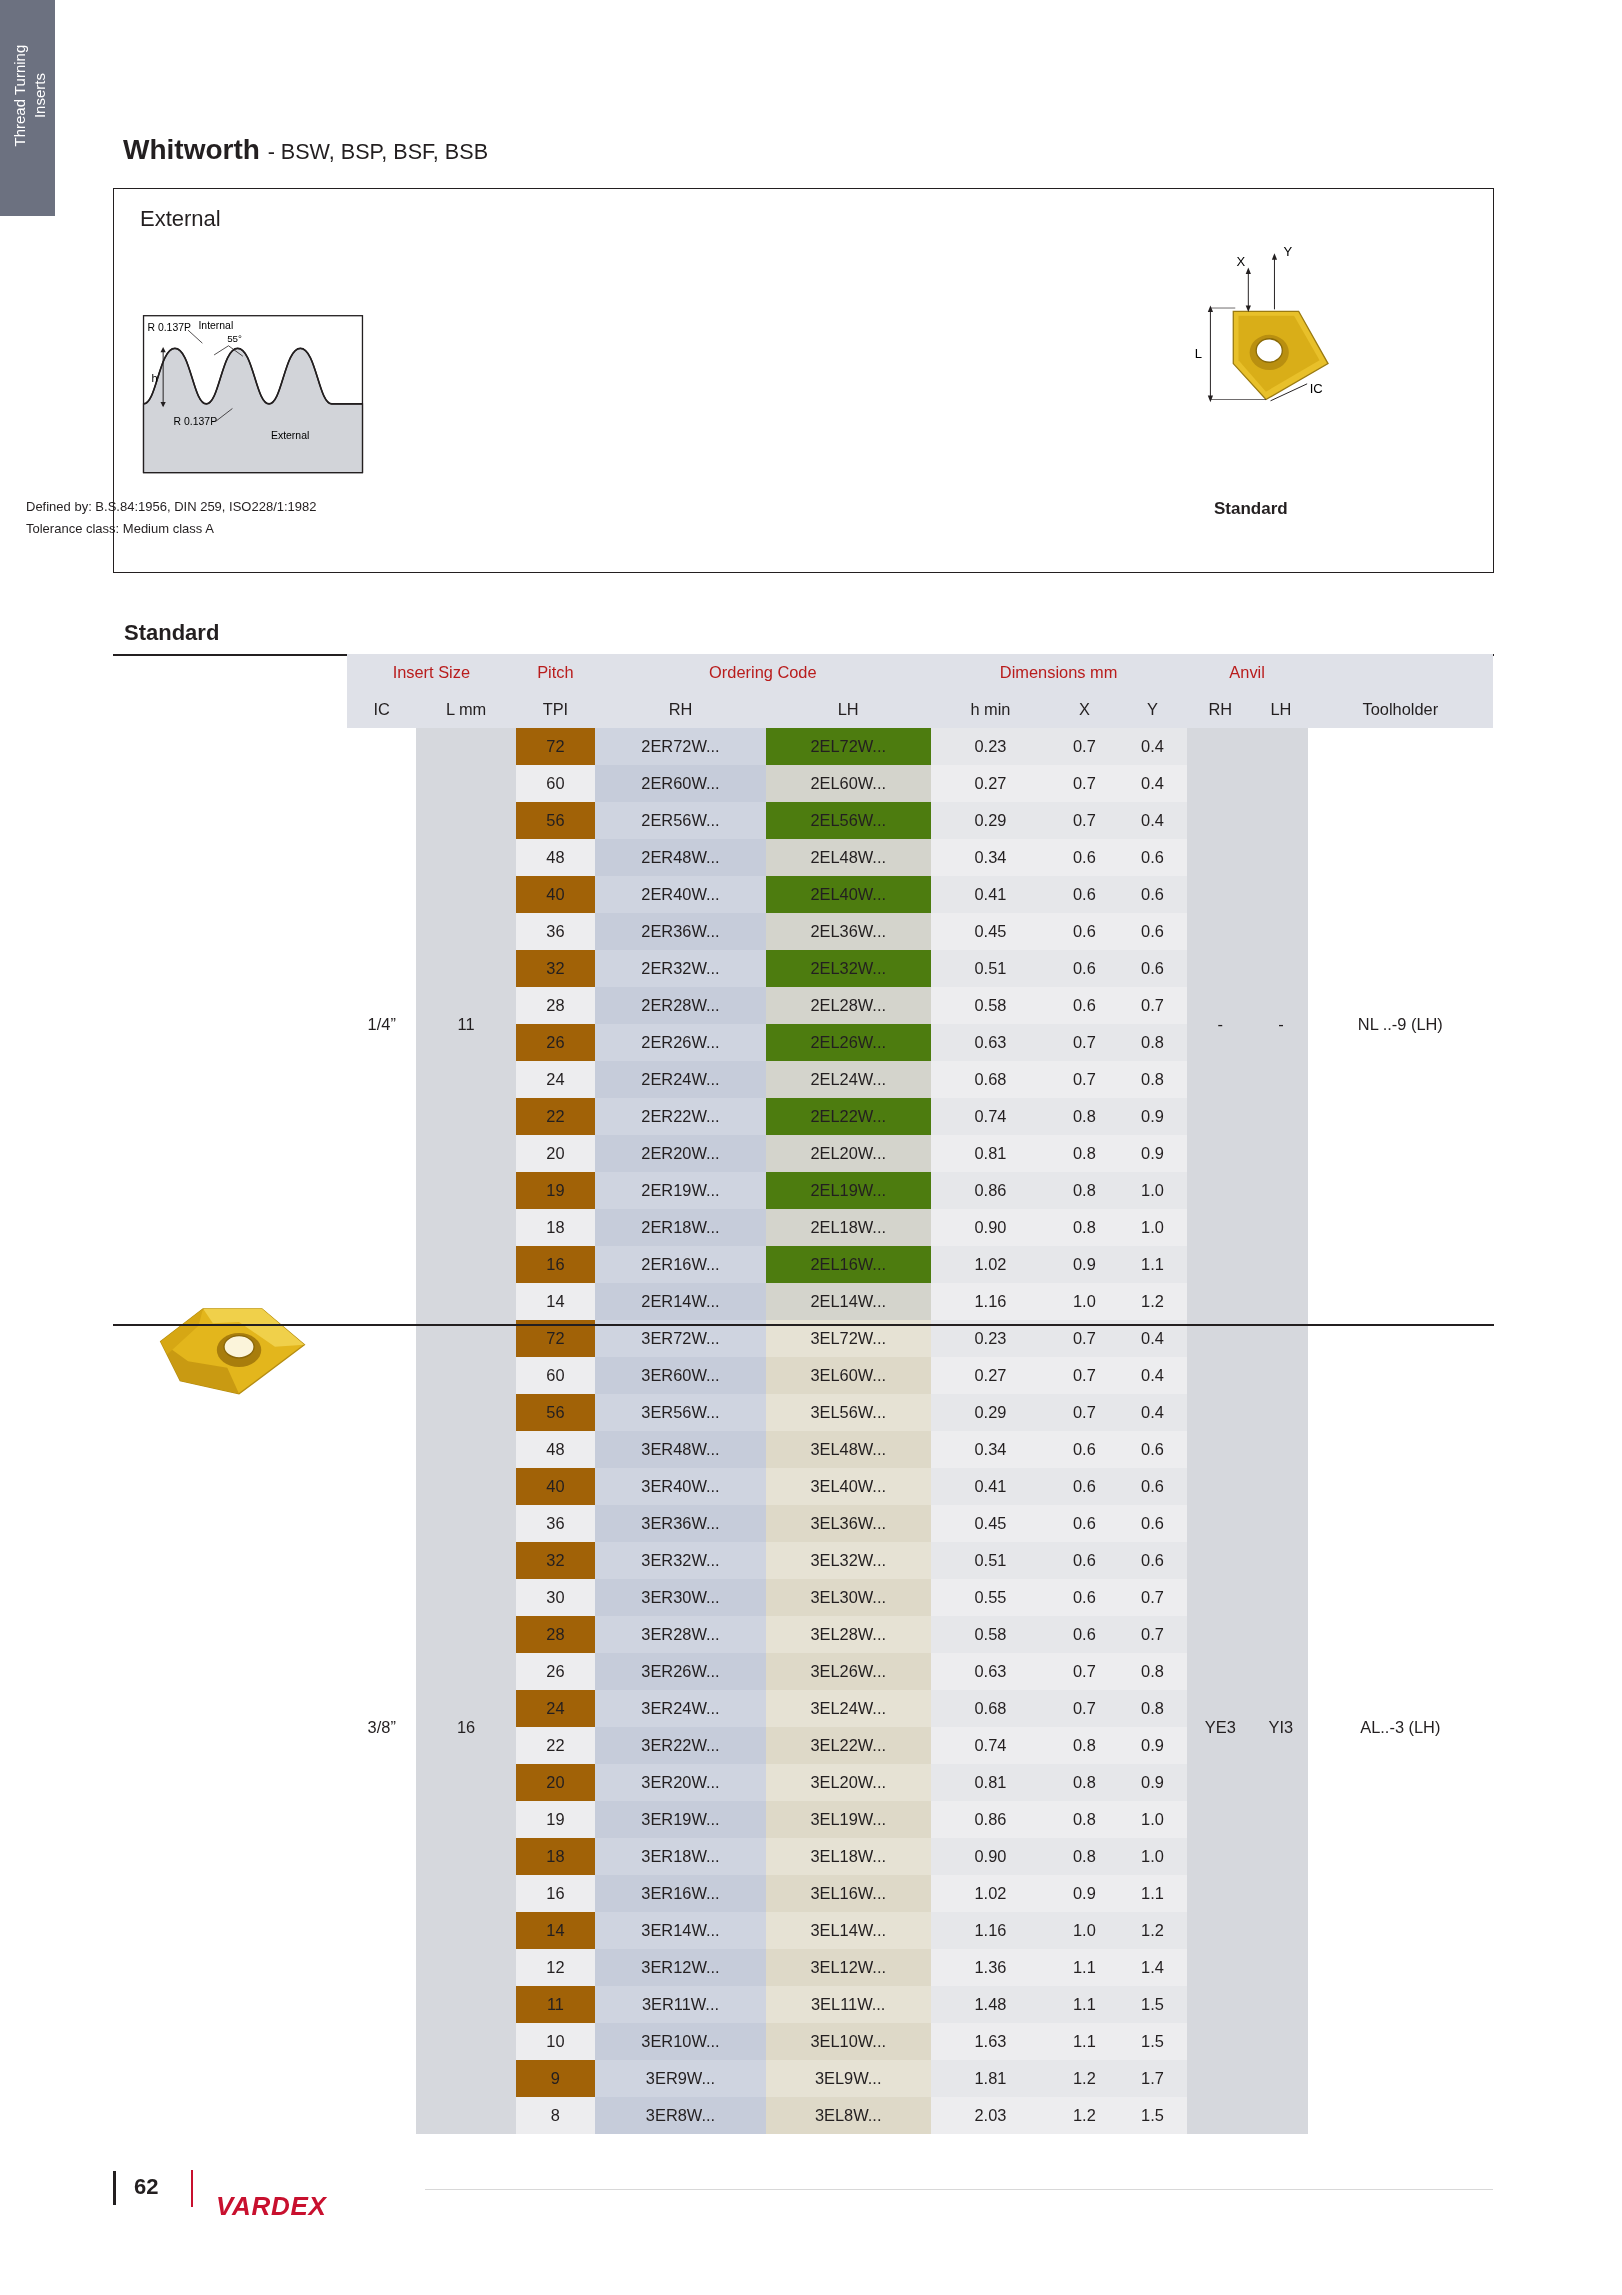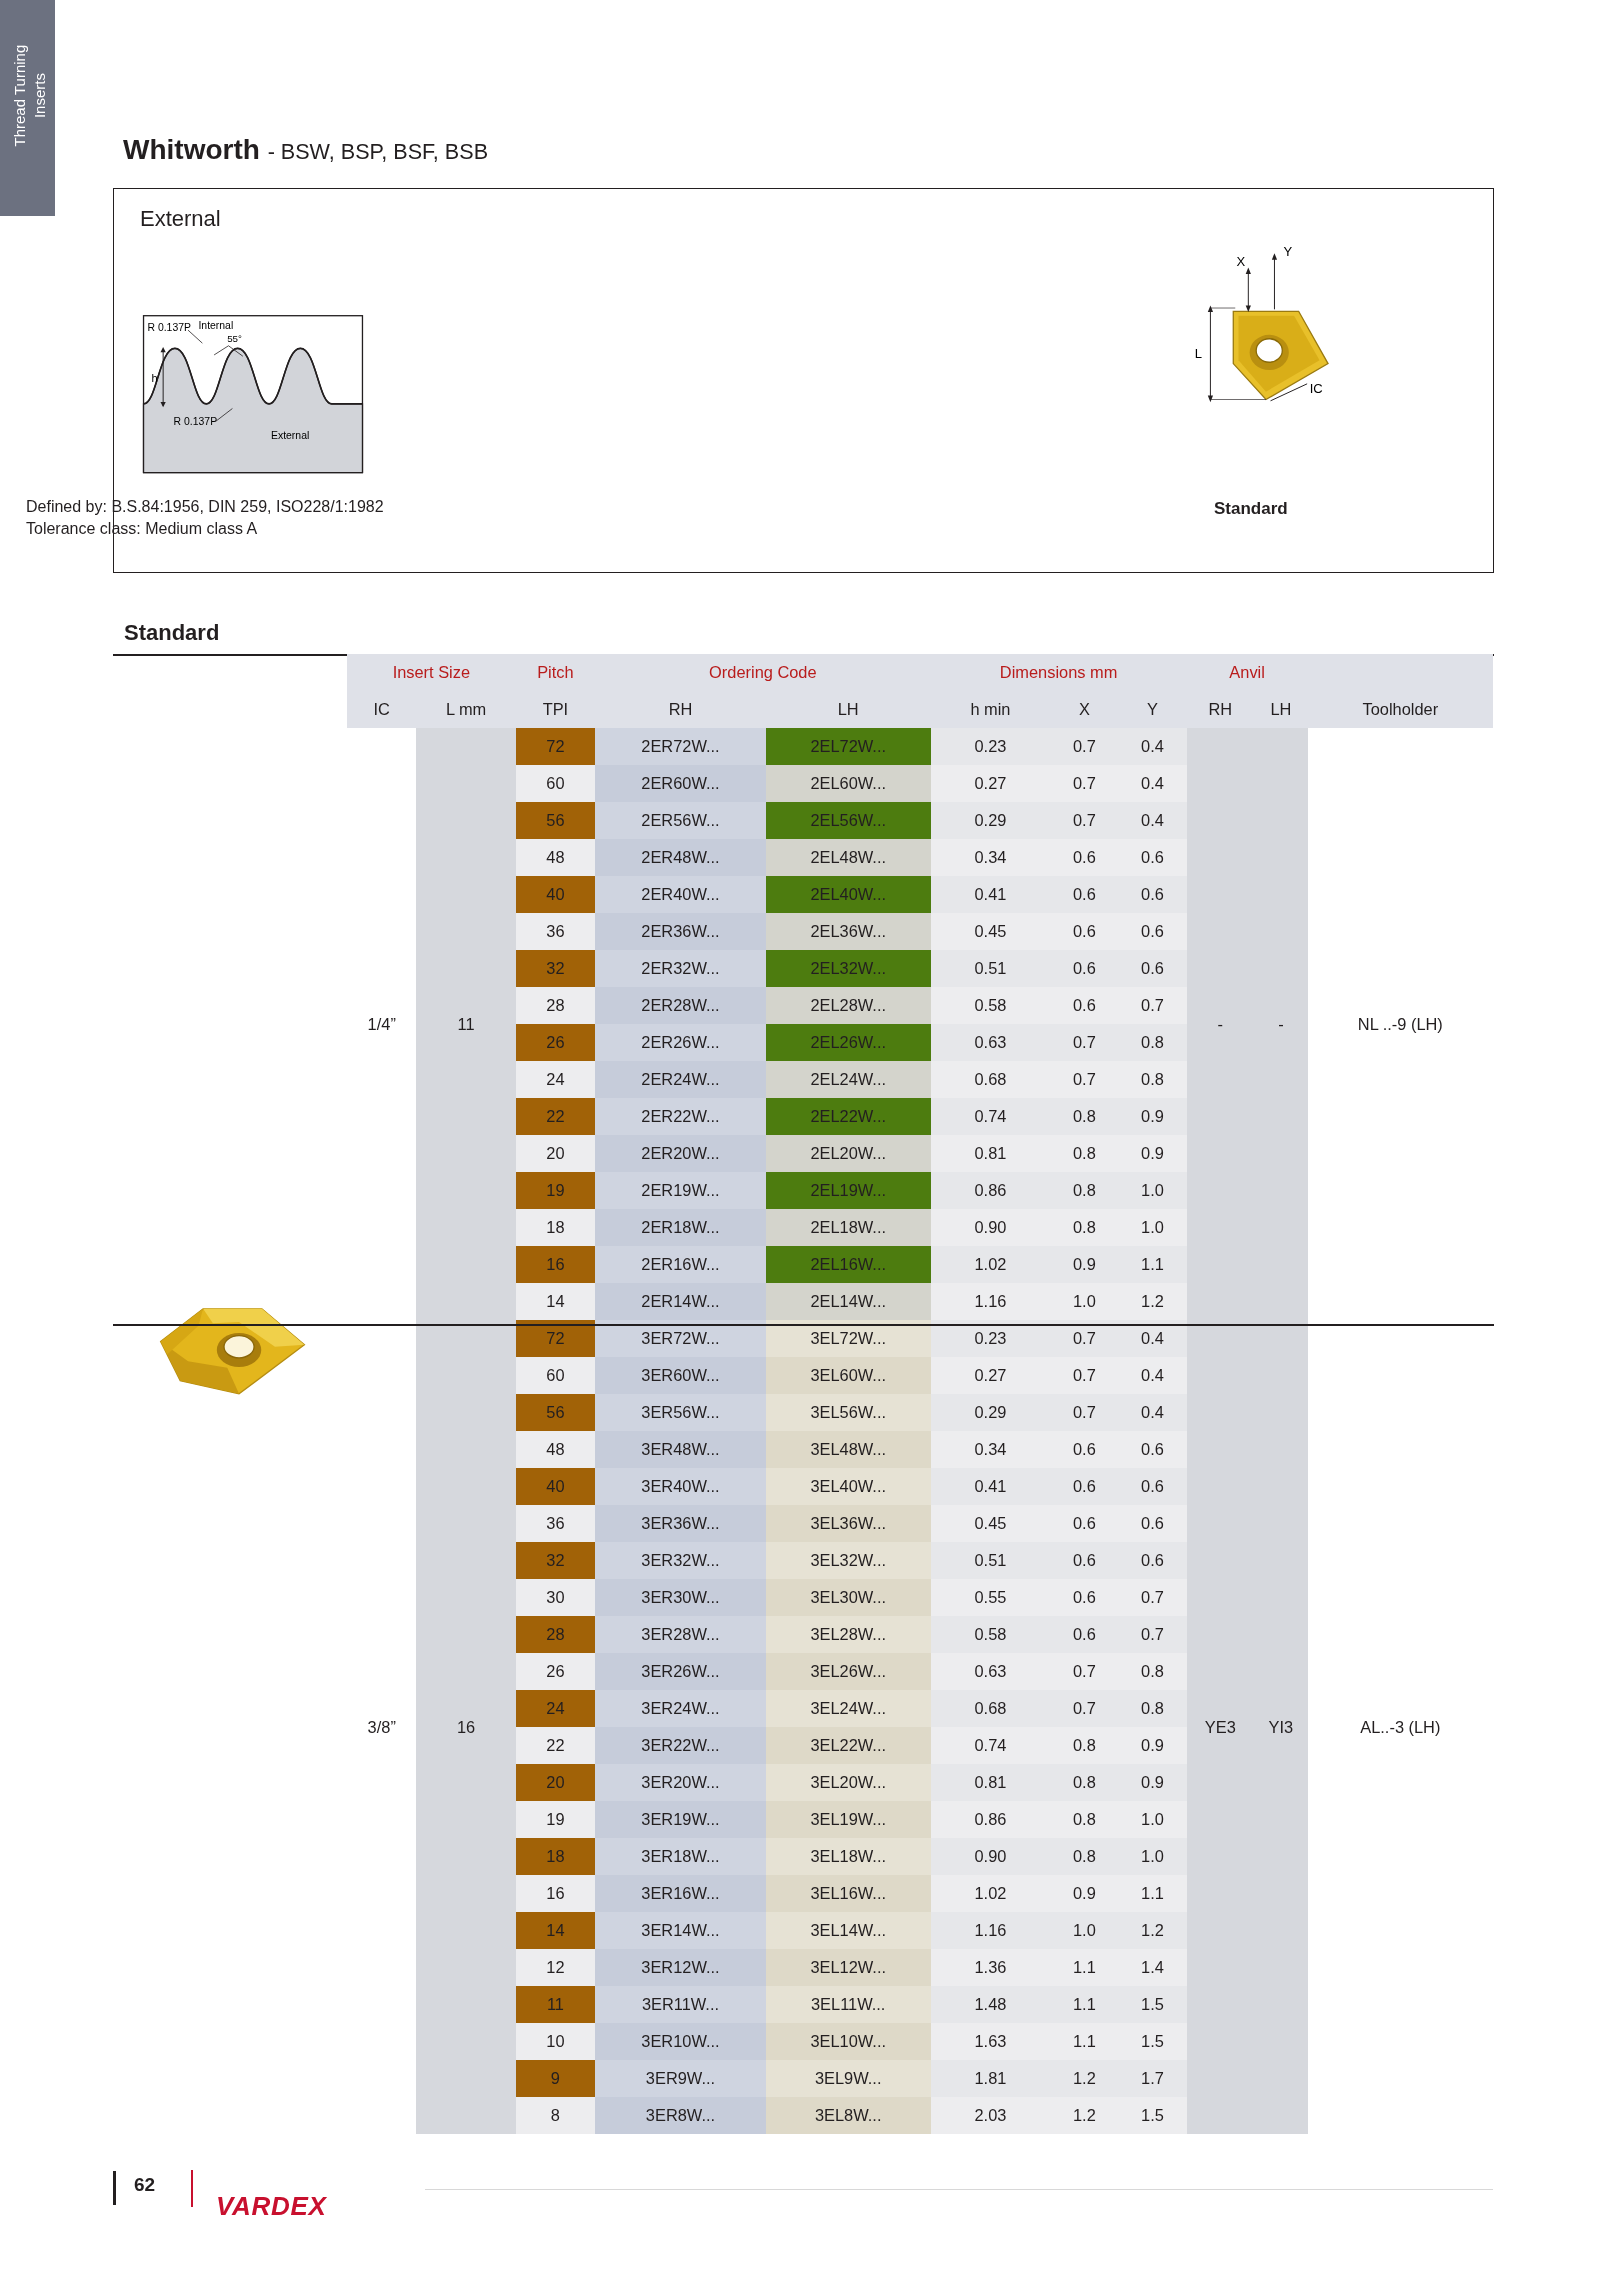--- a/index.html
+++ b/index.html
@@ -45,21 +45,21 @@
     border:1.3px solid #231f20;
     background:#ffffff;
     box-sizing:border-box;
   }
   .ext-title {
     position:absolute; left:26px; top:17px;
     font-size:22px;
   }
   .defined-by {
     position:absolute; left:26px; top:496px;
-    font-size:16px; line-height:22px;
+    font-size:13px; line-height:22px;
     white-space:pre-line;
   }
   .standard-caption {
     position:absolute; left:1214px; top:499px;
     font-size:17px; font-weight:bold;
   }
 
   
   .profile {
     position:absolute; left:137px; top:309px;
@@ -130,21 +130,21 @@
   .g2.alt .c-lh { background:#ded9c8; }
   .divider-line {
     position:absolute; left:113px; width:1381px; height:2px; background:#231f20;
   }
   .footer-bar {
     position:absolute; left:113px; top:2171px;
     width:3.3px; height:34px; background:#231f20;
   }
   .page-num {
     position:absolute; left:134px; top:2174px;
-    font-size:19px; font-weight:bold;
+    font-size:22px; font-weight:bold;
   }
   .footer-sep {
     position:absolute; left:191px; top:2170px;
     width:2px; height:37px; background:#c8102e;
   }
   .brand {
     position:absolute; left:216px; top:2171px;
     font-size:26px; font-weight:bold; letter-spacing:0.7px;
     color:#c8102e; font-style:italic;margin-top:20px;
   }

